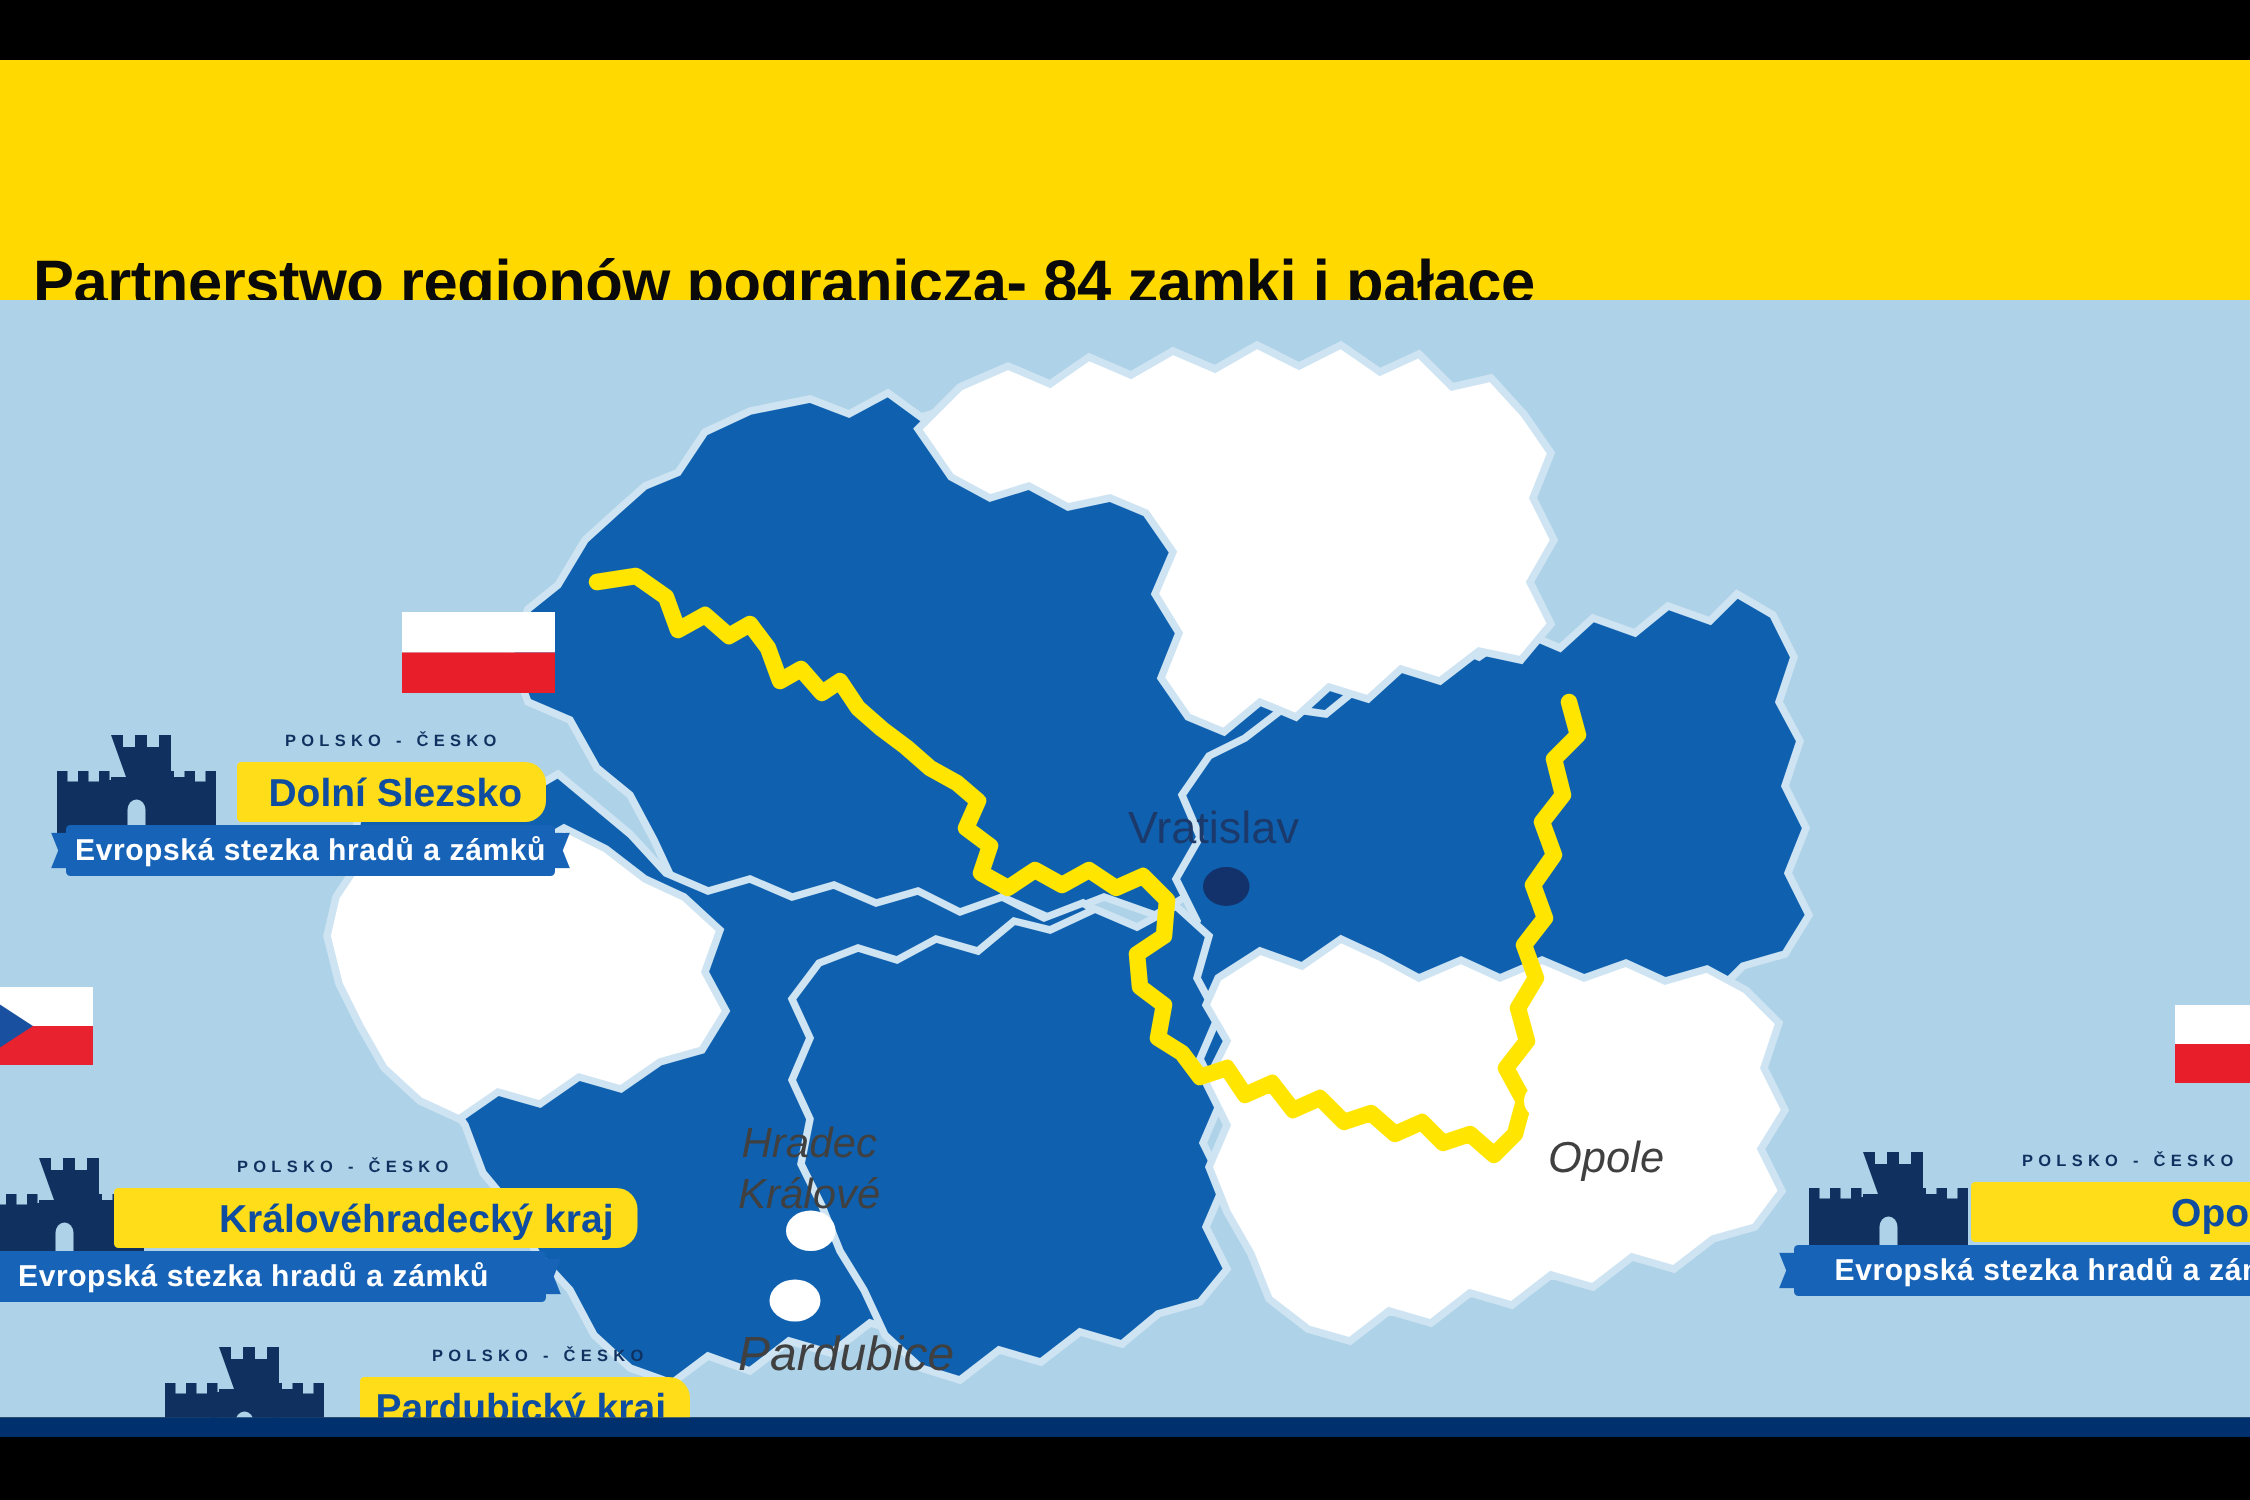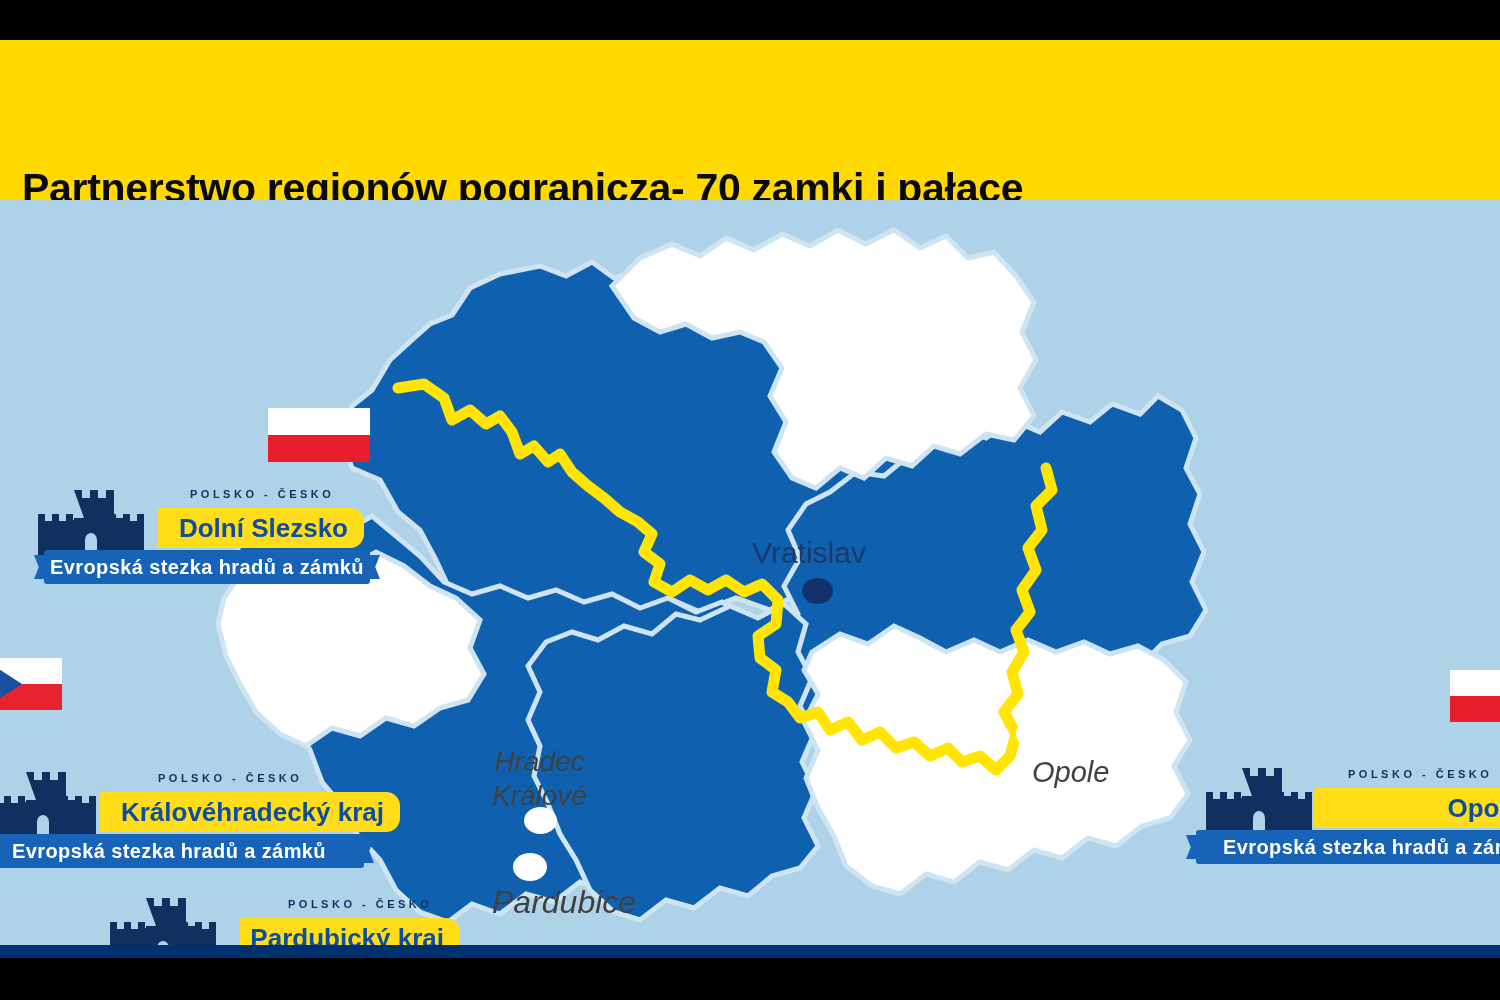--- a/index.html
+++ b/index.html
@@ -110,39 +110,39 @@
   .logo-blue::before{ left:-10px; clip-path:polygon(0 0,100% 0,100% 100%,0 100%,40% 50%); }
   .logo-blue::after{ right:-10px; clip-path:polygon(0 0,100% 0,60% 50%,100% 100%,0 100%); }
 
   #logo-dolni{ left:28px; top:278px; width:350px; height:110px; }
   #logo-dolni .logo-polcze{ left:162px; top:10px; }
   #logo-dolni .logo-yellow{ left:130px; top:30px; width:206px;padding-left:32px; }
   #logo-dolni .logo-blue{ left:16px; top:72px; width:326px; }
 
   #logo-kralove{ left:-20px; top:560px; width:398px; height:110px; }
   #logo-kralove .logo-polcze{ left:178px; top:12px; }
-  #logo-kralove .logo-yellow{ left:96px; top:32px; width:300px;margin-left:24px; }
+  #logo-kralove .logo-yellow{ left:96px; top:32px; width:349px; }
   #logo-kralove .logo-blue{ left:-6px; top:74px; width:390px; }
 
   #logo-pardubicky{ left:100px; top:686px; width:372px; height:110px; }
   #logo-pardubicky .logo-polcze{ left:188px; top:12px; }
   #logo-pardubicky .logo-yellow{ left:140px; top:32px; width:220px; }
 
   #logo-opolske{ left:1196px; top:556px; width:360px; height:110px; }
   #logo-opolske .logo-polcze{ left:152px; top:12px; }
   #logo-opolske .logo-yellow{ left:118px; top:32px; width:252px; }
   #logo-opolske .logo-blue{ left:0px; top:74px; width:368px; }
 </style>
 </head>
 <body>
 
 <div class="letterbox-top"></div>
 
 <div class="title-band">
-  <div class="title-text">Partnerstwo regionów pogranicza- 70 zamki i pałace</div>
+  <div class="title-text">Partnerstwo regionów pogranicza- 84 zamki i pałace</div>
 </div>
 
 <div class="map-area">
 
   <svg class="map-svg" viewBox="0 0 1500 745">
 
     <g>
 
       <path fill="#0f61b0" stroke="#cfe4f2" stroke-width="5" d="M452,115 L470,88 L500,74 L540,66 L566,76 L592,62 L614,78 L640,70 L662,84 L688,74
            L700,96 L724,92 L742,112 L768,110 L790,132 L812,126 L832,152 L858,162 L872,192

